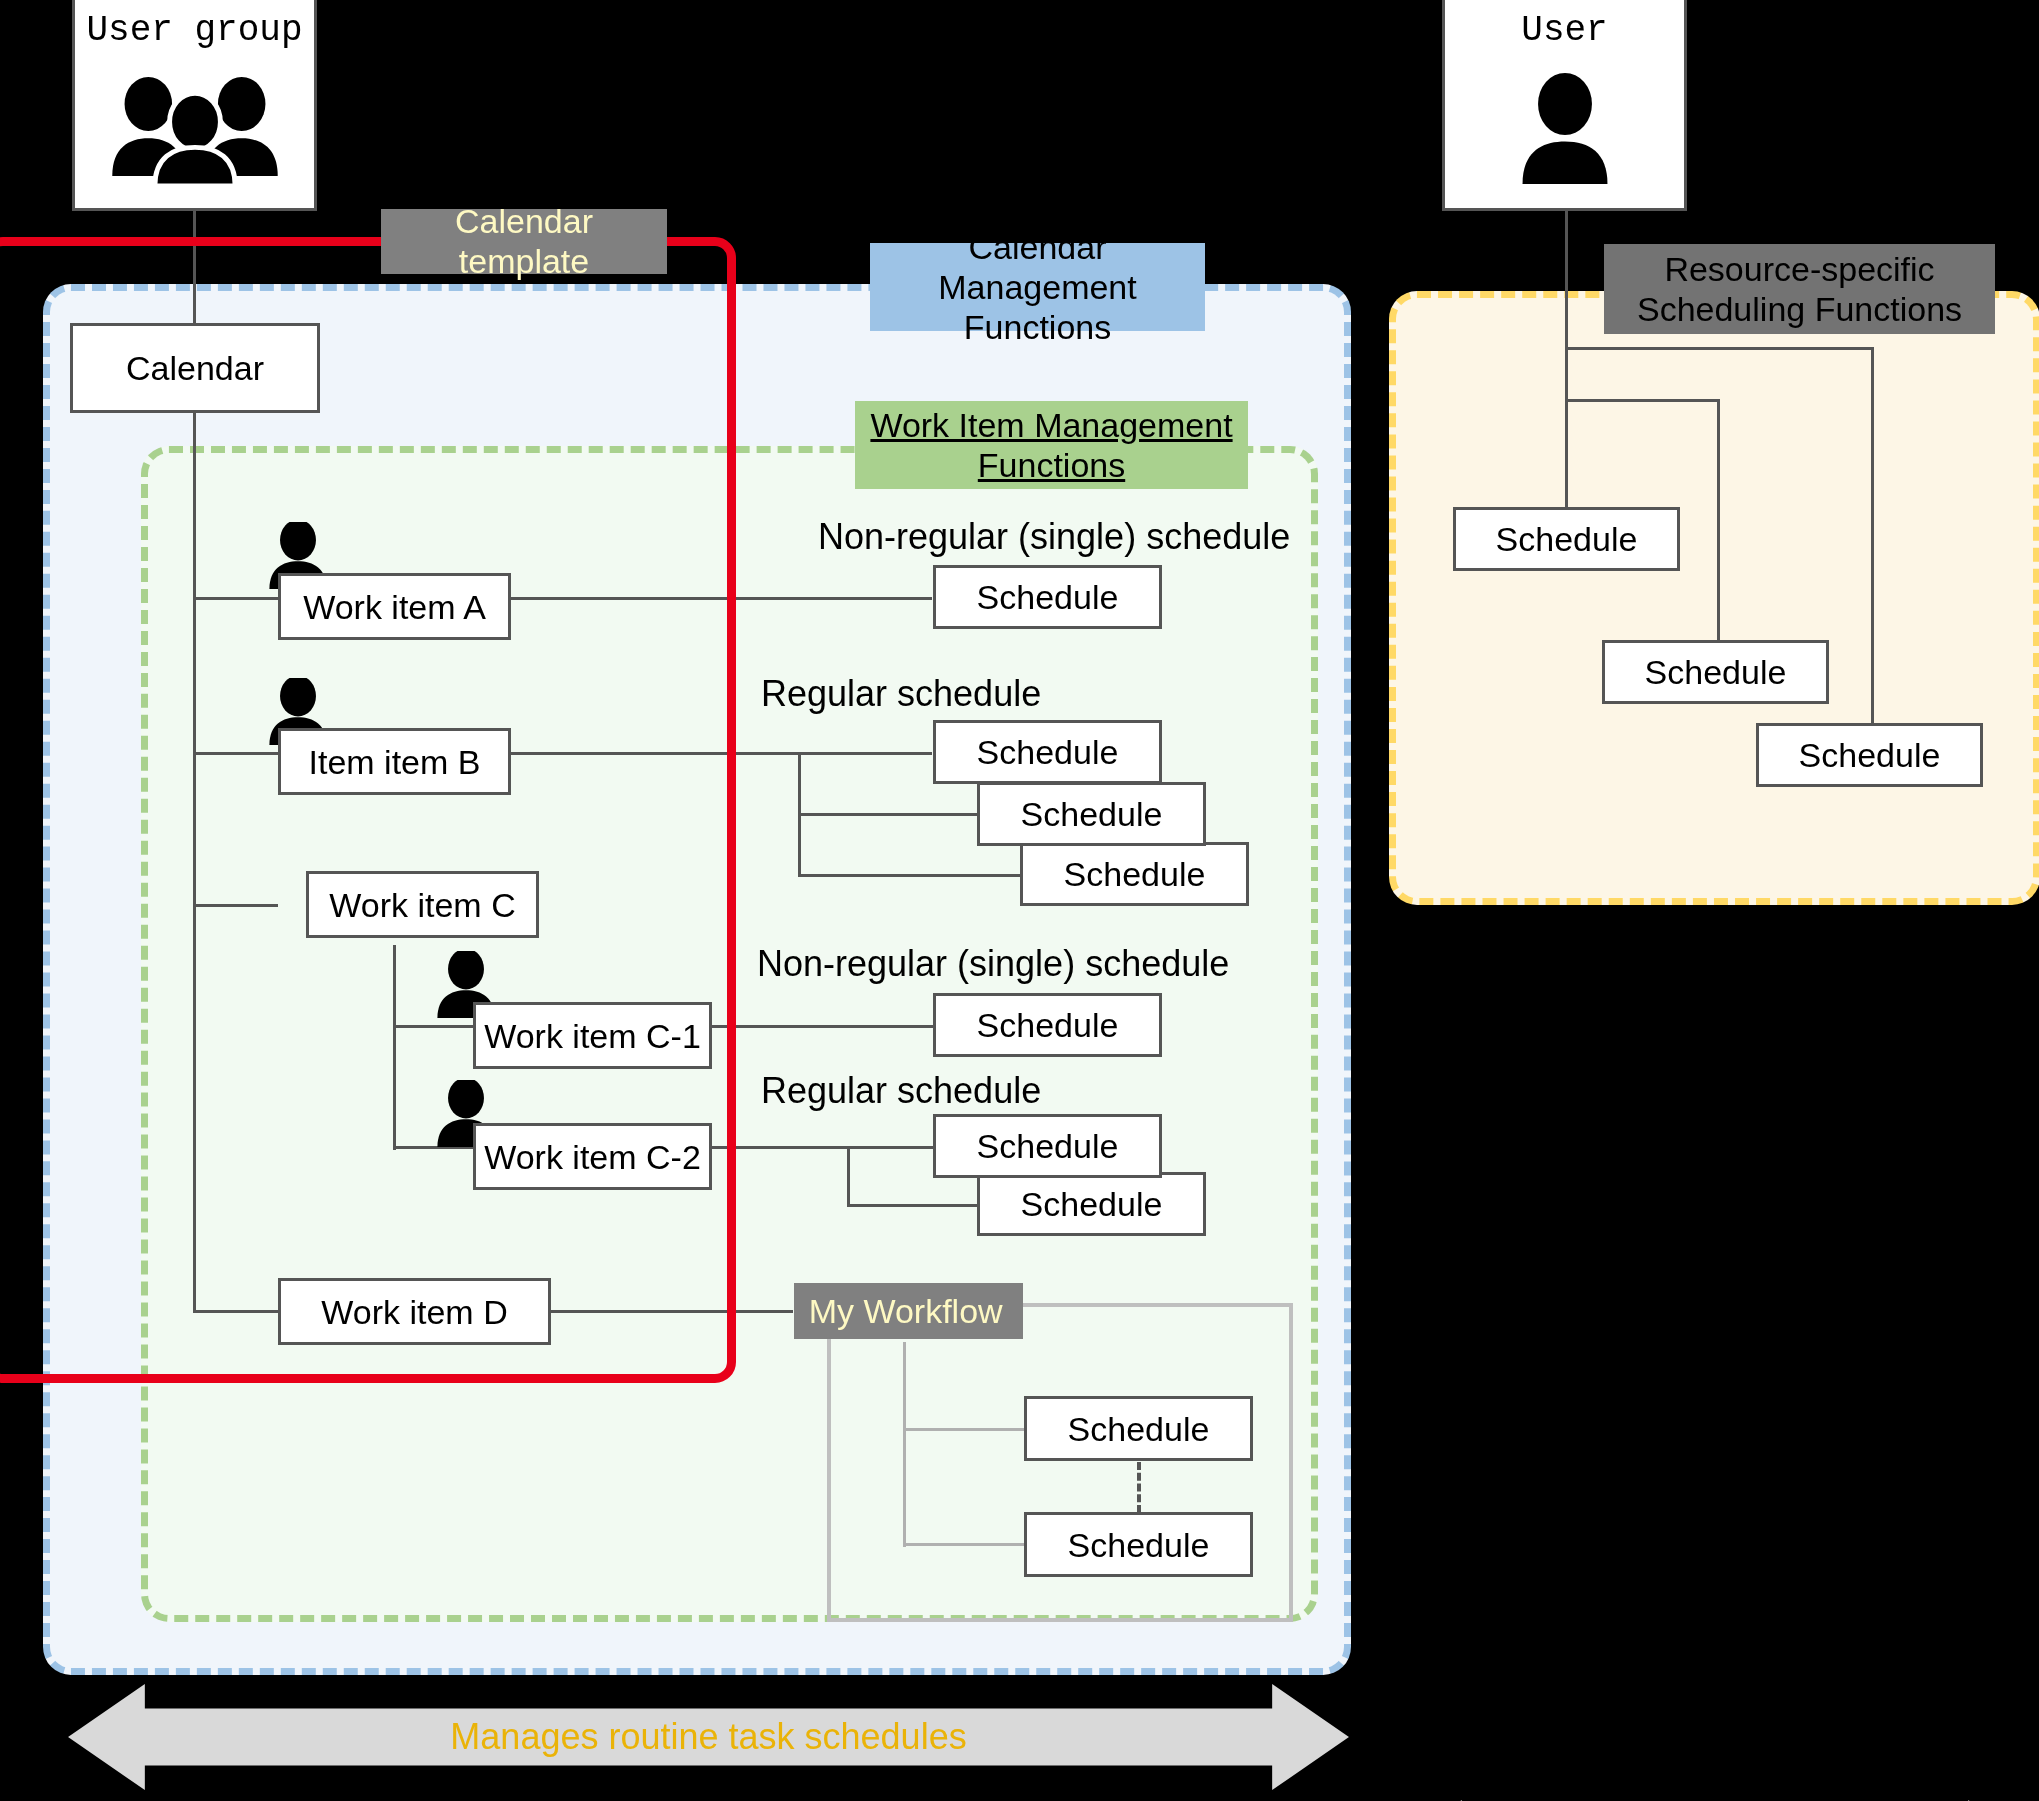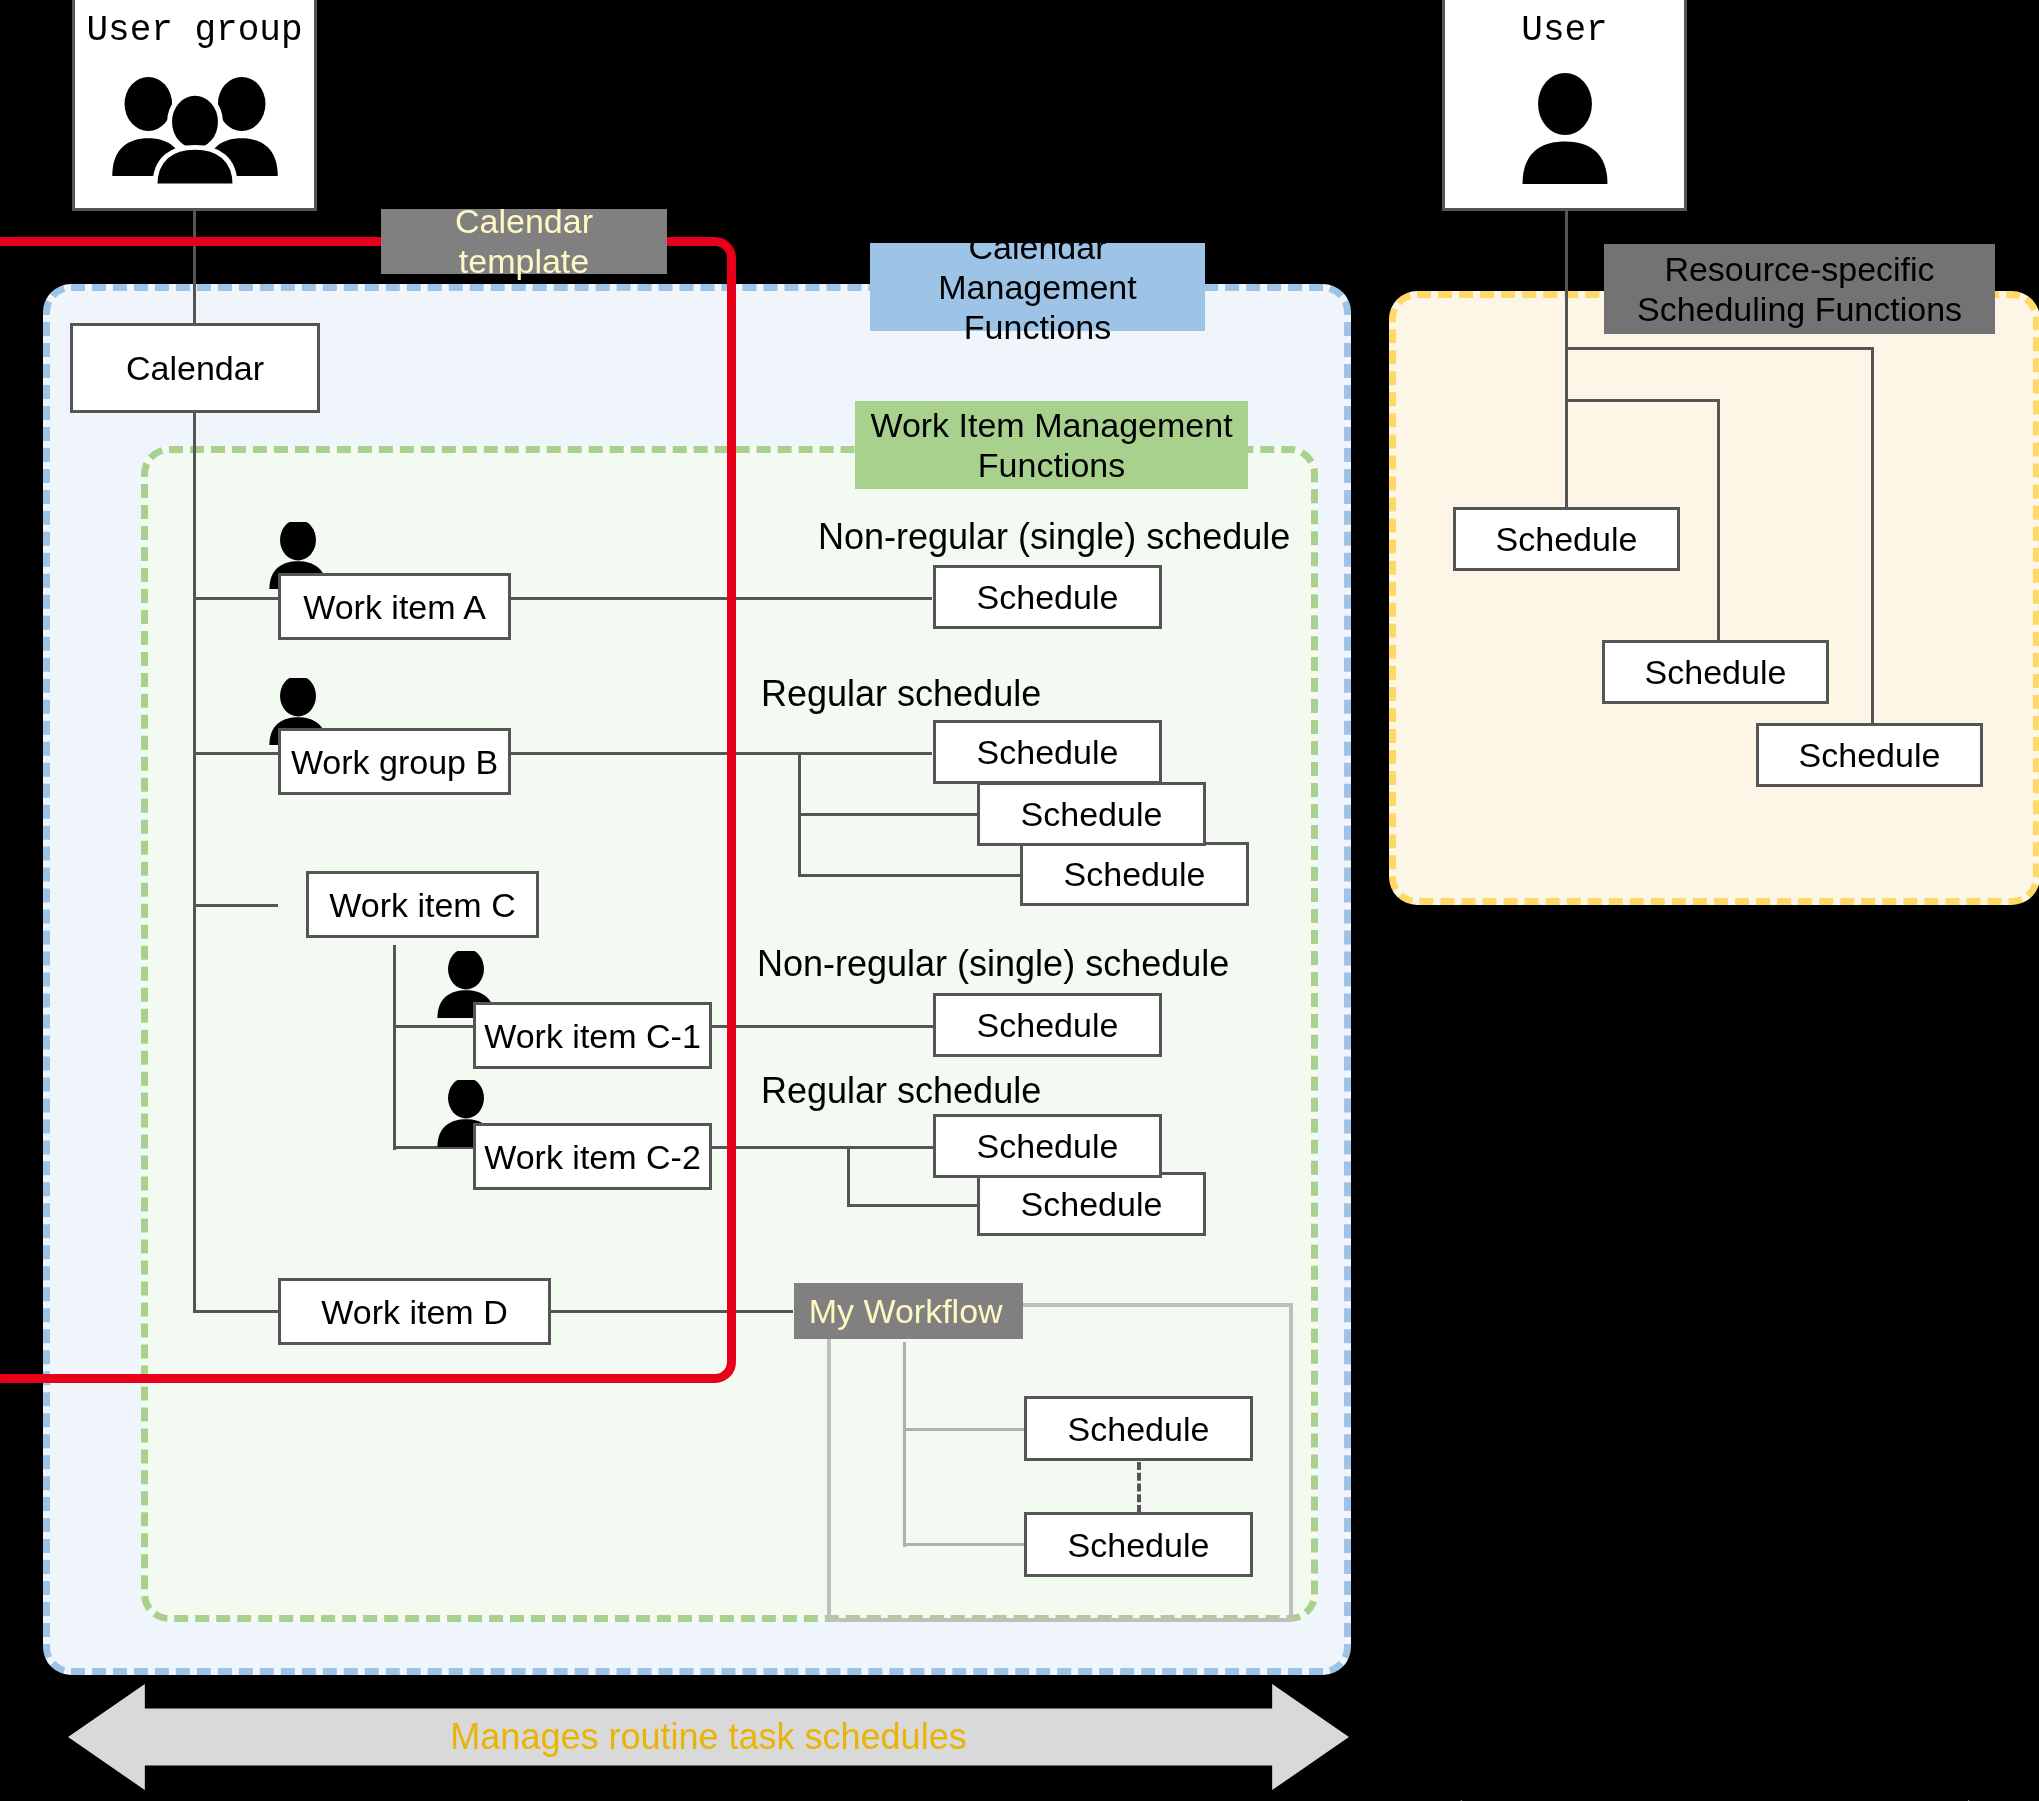--- a/index.html
+++ b/index.html
@@ -18,21 +18,21 @@
   .panel{box-sizing:border-box;border-radius:28px;}
   .panel-blue{background:#f0f5fb;border:7.4px dashed #9dc3e6;}
   .panel-green{background:#f2faf2;border:7.4px dashed #a9d18e;}
   .panel-yellow{background:#fdf6e6;border:7.4px dashed #ffd966;}
 
   
   .chip{box-sizing:border-box;display:flex;align-items:center;
         justify-content:center;text-align:center;font-size:34px;
         line-height:1.18;}
   .chip-blue{background:#9dc3e6;color:#000;}
-  .chip-green{background:#a9d18e;color:#000;}
+  .chip-green{background:#a9d18e;color:#000;text-decoration:underline;}
   .chip-yellow{background:#737373;color:#000;}
   .chip-gray{background:#808080;color:#fef9c3;}
 
   
   .node{background:#fff;border:3.3px solid #555;box-sizing:border-box;
         display:flex;align-items:center;justify-content:center;
         font-size:34px;line-height:1;color:#000;}
 
   
   .ln{background:#555;}
@@ -115,21 +115,21 @@
   <span>Work item A</span>
 </div>
 
 <div class="abs" style="left:266px;top:678px;width:64px;height:67px;">
   <svg class="ico-person" width="64" height="67" viewBox="0 0 78 82" aria-hidden="true">
     <ellipse cx="39" cy="22" rx="22" ry="25" fill="#000"></ellipse>
     <path d="M4 82 C4 57 20 48 39 48 C58 48 74 57 74 82 Z" fill="#000"></path>
   </svg>
 </div>
 <div class="abs node" style="left:278px;top:728px;width:233px;height:67px;">
-  <span>Work group B</span>
+  <span>Item item B</span>
 </div>
 
 <div class="abs node" style="left:278px;top:871px;width:233px;height:67px;margin-left:28px;">
   <span>Work item C</span>
 </div>
 
 <div class="abs" style="left:434px;top:951px;width:64px;height:67px;">
   <svg class="ico-person" width="64" height="67" viewBox="0 0 78 82" aria-hidden="true">
     <ellipse cx="39" cy="22" rx="22" ry="25" fill="#000"></ellipse>
     <path d="M4 82 C4 57 20 48 39 48 C58 48 74 57 74 82 Z" fill="#000"></path>

